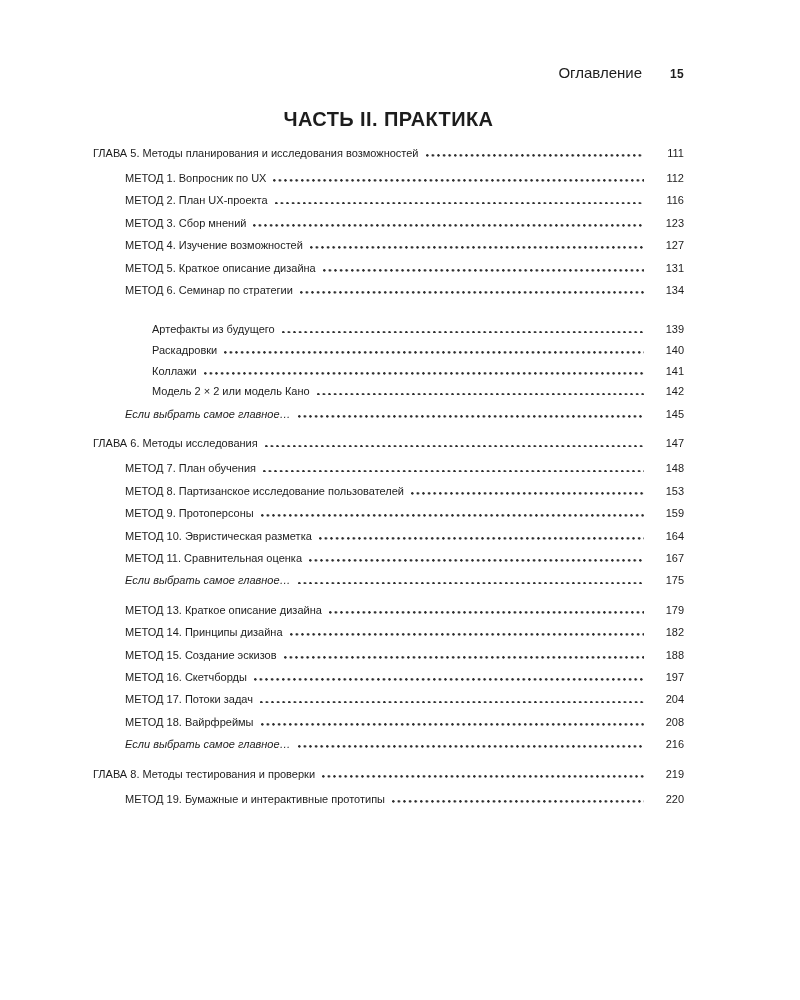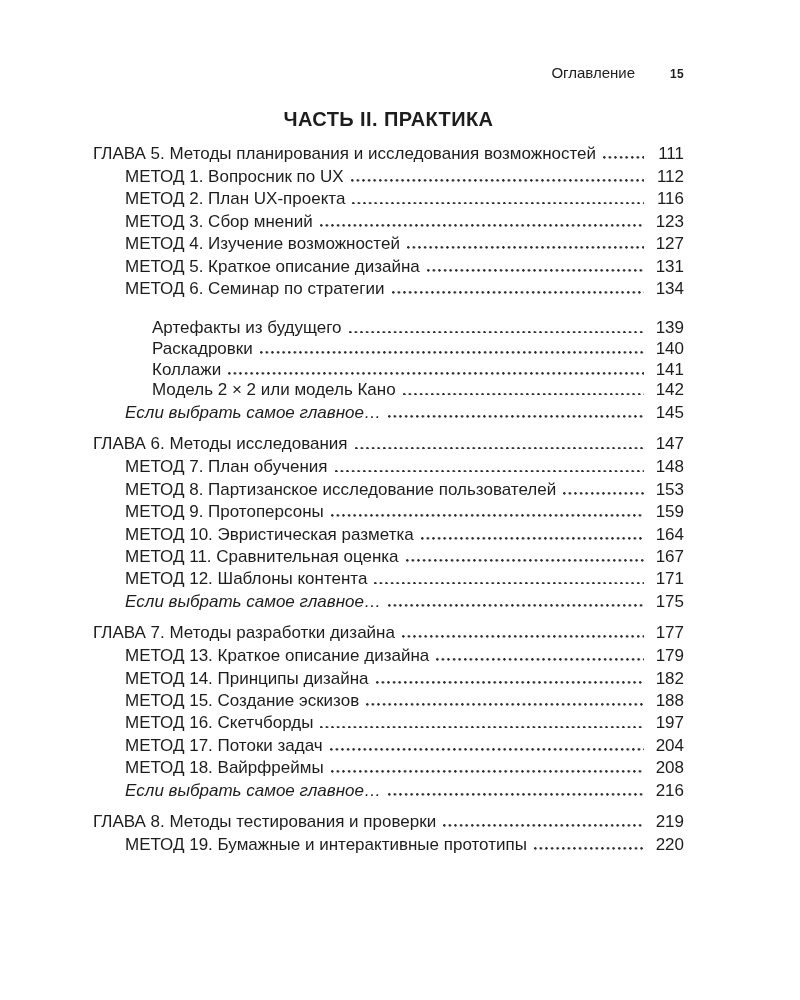--- a/index.html
+++ b/index.html
@@ -8,33 +8,33 @@
     background:#ffffff;
     font-family:"Liberation Sans","DejaVu Sans",sans-serif;
     color:#1d1d1d;
     -webkit-font-smoothing:antialiased;
   }
   .page{position:relative;width:800px;height:1000px;background:#ffffff;overflow:hidden;}
 
   
   .running-head{
     position:absolute;top:64px;left:93px;right:116px;
-    display:flex;justify-content:flex-end;align-items:baseline;gap:35px;
+    display:flex;justify-content:flex-end;align-items:baseline;gap:28px;
     font-size:15px;
   }
   .running-head .pagenum{font-weight:700;font-size:12px;letter-spacing:.3px;}
 
   
   .part-title{
     position:absolute;top:108px;left:93px;right:116px;margin:0;
     text-align:center;font-size:20px;font-weight:700;letter-spacing:.4px;
   }
 
   
-  .toc{position:absolute;top:141px;left:93px;right:116px;font-size:17px;}
+  .toc{position:absolute;top:141px;left:93px;right:116px;font-size:11px;}
   .section + .section{margin-top:7px;}
   .row{display:flex;align-items:baseline;height:22.4px;line-height:22.4px;}
   .row.chapter{height:25px;line-height:25px;}
   .row.method,.row.summary{padding-left:32px;justify-content:center;}
   .subgroup{margin-top:17px;margin-bottom:2px;}
   .row.sub{padding-left:59px;height:20.7px;line-height:20.7px;}
   .row.summary .label{font-style:italic;}
   .label{white-space:nowrap;}
   .dots{
     flex:1 1 auto;height:16px;margin:0 10px 0 7px;
@@ -146,37 +146,27 @@
         <div class="row method">
           <span class="label">МЕТОД 10. Эвристическая разметка</span>
           <span class="dots"></span>
           <span class="pg">164</span>
         </div>
         <div class="row method">
           <span class="label">МЕТОД 11. Сравнительная оценка</span>
           <span class="dots"></span>
           <span class="pg">167</span>
         </div>
-        <div class="row method">
-          <span class="label">МЕТОД 12. Шаблоны контента</span>
-          <span class="dots"></span>
-          <span class="pg">171</span>
-        </div>
         <div class="row summary">
           <span class="label">Если выбрать самое главное…</span>
           <span class="dots"></span>
           <span class="pg">175</span>
         </div>
       </div>
       <div class="section">
-        <div class="row chapter">
-          <span class="label">ГЛАВА 7. Методы разработки дизайна</span>
-          <span class="dots"></span>
-          <span class="pg">177</span>
-        </div>
         <div class="row method">
           <span class="label">МЕТОД 13. Краткое описание дизайна</span>
           <span class="dots"></span>
           <span class="pg">179</span>
         </div>
         <div class="row method">
           <span class="label">МЕТОД 14. Принципы дизайна</span>
           <span class="dots"></span>
           <span class="pg">182</span>
         </div>

